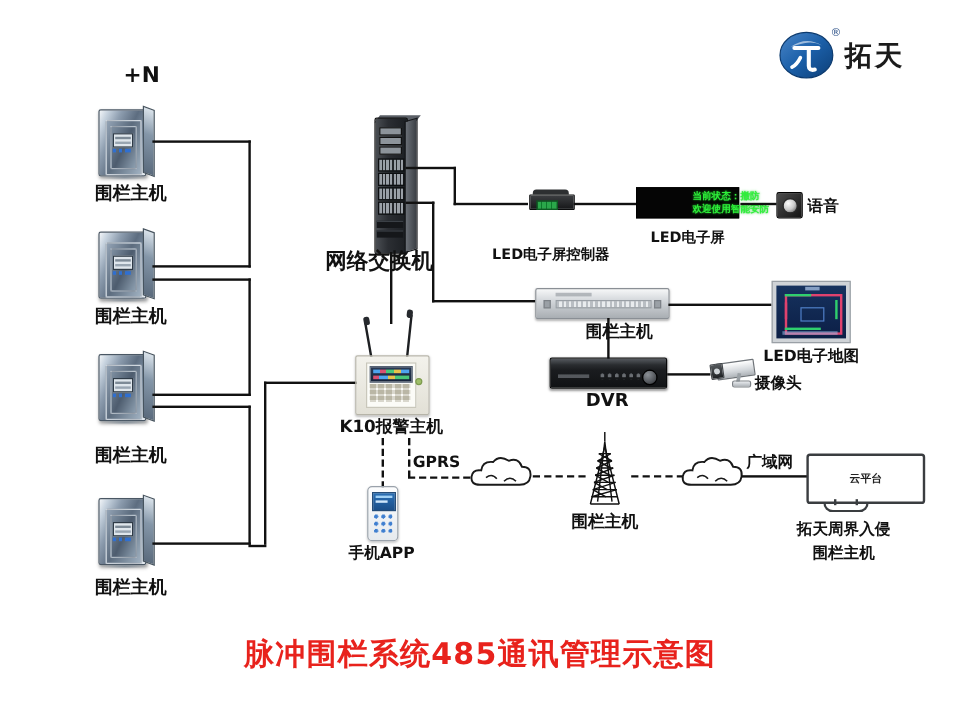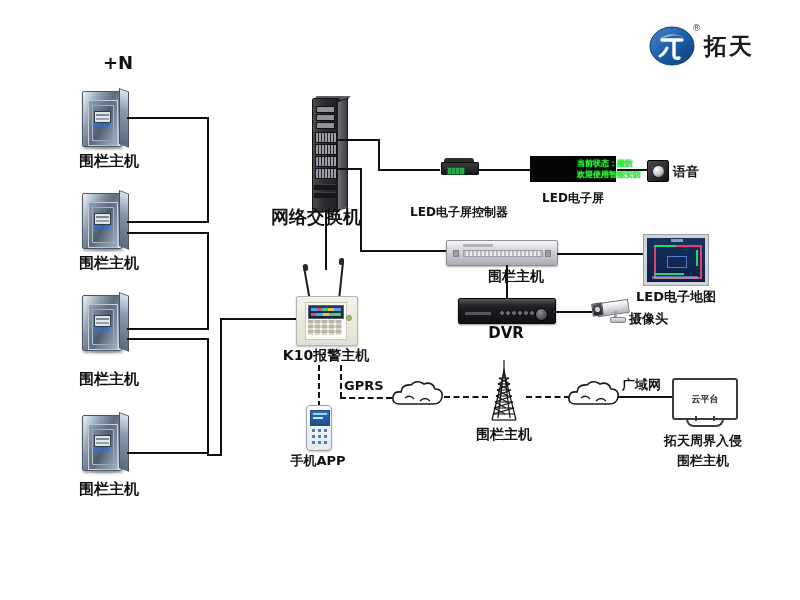--- a/index.html
+++ b/index.html
@@ -192,21 +192,21 @@
        radial-gradient(circle at 2.5px 2.5px,#3f7fd0 1.6px,transparent 1.8px) repeat;
       background-size:6px 6px;}
 
   
   .cloud{position:absolute;}
   
   .tower{position:absolute;}
   
   .mon{position:absolute;width:62px;height:48px;}
   .mon .bz{position:absolute;left:0;top:0;width:62px;height:38px;
-      border:2px solid #3a3d40;border-radius:3px;background:#fff;}
+      border:2px solid #3a3d40;border-radius:3px;background:#fff;padding-left:33px;}
   .mon .tx{position:absolute;left:0;top:0;width:100%;height:100%;
       display:flex;align-items:center;justify-content:center;
       color:#222;font-size:9px;font-weight:bold;
       font-family:"DejaVu Sans","Liberation Sans",sans-serif;}
   .mon .neck{position:absolute;left:23px;top:38px;width:16px;height:5px;
       border-left:2px solid #3a3d40;border-right:2px solid #3a3d40;}
   .mon .foot{position:absolute;left:14px;top:41px;width:34px;height:6px;
       border-bottom:2px solid #3a3d40;border-radius:0 0 8px 8px;
       border-left:2px solid #3a3d40;border-right:2px solid #3a3d40;}
 
@@ -497,14 +497,15 @@
   <div class="mon" style="left:672px;top:378px;">
     <div class="bz">
         <div class="tx">云平台</div>
       </div>
     <div class="neck"></div>
       <div class="foot"></div>
   </div>
   <div class="lbl c" style="left:703px;top:432px;font-size:13px;">拓天周界入侵</div>
   <div class="lbl c" style="left:703px;top:452px;font-size:13px;">围栏主机</div>
 
+  <div class="title">脉冲围栏系统485通讯管理示意图</div>
 
 </div>
 
 </body></html>

